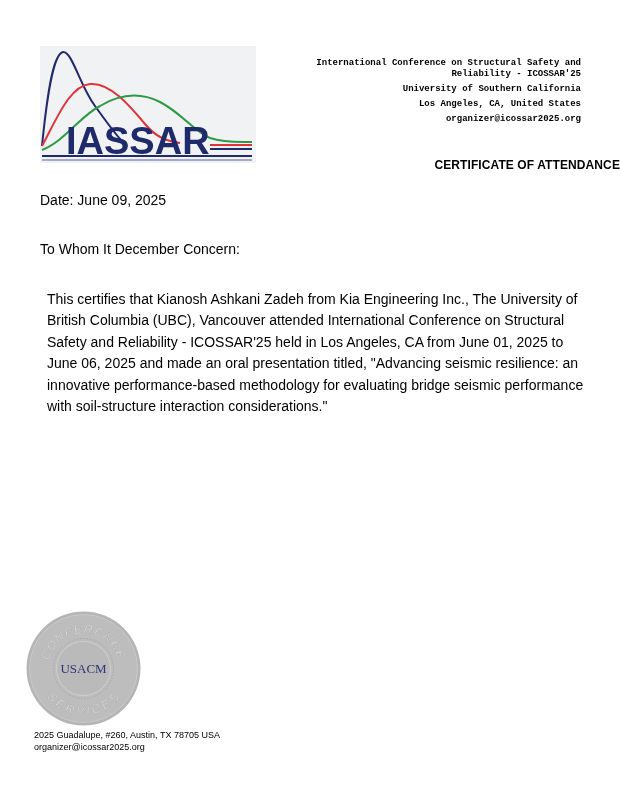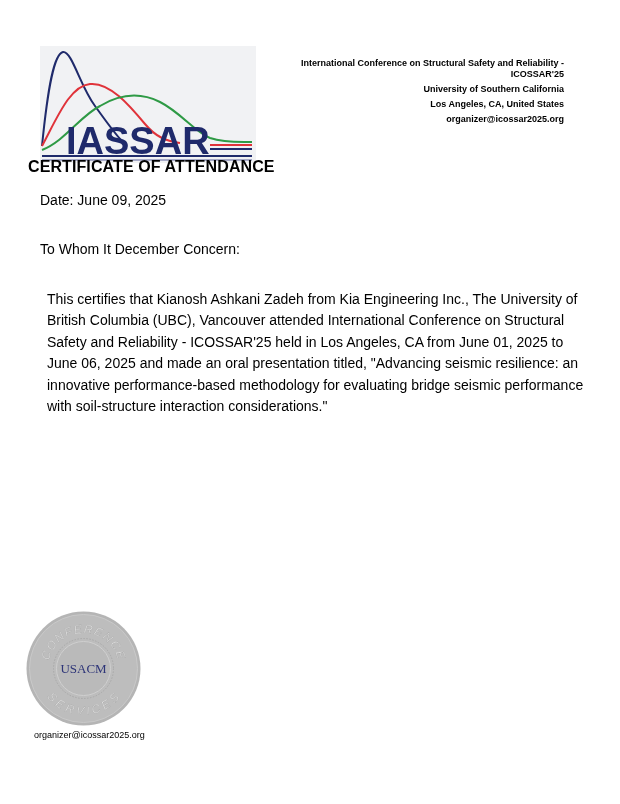--- a/index.html
+++ b/index.html
@@ -1,22 +1,22 @@
 <!DOCTYPE html>
 <html><head>
 <meta charset="utf-8">
 <style>
   html, body { margin: 0; padding: 0; background: #ffffff; }
   body { width: 620px; height: 804px; position: relative; overflow: hidden; font-family: "Liberation Sans", sans-serif; color: #000; }
   .logo { position: absolute; left: 40px; top: 46px; width: 216px; height: 117px; background: #f1f2f4; }
   .logo svg { display: block; }
-  .header-info { position: absolute; right: 56px; top: 58px; width: 290px; text-align: right; font-weight: bold; font-size: 9px; line-height: 10.5px; }
+  .header-info { position: absolute; right: 39px; top: 58px; width: 290px; text-align: right; font-weight: bold; font-size: 9px; line-height: 10.5px; font-family: Liberation Mono, monospace; }
   .header-info .line { margin-bottom: 4.5px; }
   .header-info .conf { margin-bottom: 4.5px; }
-  .title { position: absolute; left: 0; right: 0; top: 158px; text-align: left; font-weight: bold; font-size: 16px; letter-spacing: 0.1px; margin-left: 28px; }
+  .title { position: absolute; left: 0; right: 0; top: 158px; text-align: right; font-weight: bold; font-size: 12px; letter-spacing: 0.1px; }
   .date { position: absolute; left: 40px; top: 192px; font-size: 14px; }
   .salutation { position: absolute; left: 40px; top: 241px; font-size: 14px; }
   .body-text { position: absolute; left: 47px; top: 289px; width: 545px; font-size: 14px; line-height: 21.4px; }
   .seal { position: absolute; left: 26px; top: 611px; width: 115px; height: 115px; }
   .footer { position: absolute; left: 34px; top: 730px; font-size: 9px; line-height: 11.5px; }
 </style>
 </head>
 <body>
 
 <div class="logo">
@@ -66,14 +66,15 @@
       <textPath href="#topArc" startOffset="50%" text-anchor="middle">CONFERENCE</textPath>
     </text>
     <text font-family="Liberation Sans, sans-serif" font-size="12" font-style="italic" fill="#e4e4e4" stroke="#9c9c9c" stroke-width="0.3" letter-spacing="1.2" dominant-baseline="hanging">
       <textPath href="#botArc" startOffset="50%" text-anchor="middle">SERVICES</textPath>
     </text>
     <text x="57.5" y="62" text-anchor="middle" font-family="Liberation Serif, serif" font-size="13" fill="#2e3578">USACM</text>
   </svg>
 </div>
 
 <div class="footer">
+  <div>2025 Guadalupe, #260, Austin, TX 78705 USA</div>
   <div>organizer@icossar2025.org</div>
 </div>
 
 </body></html>

